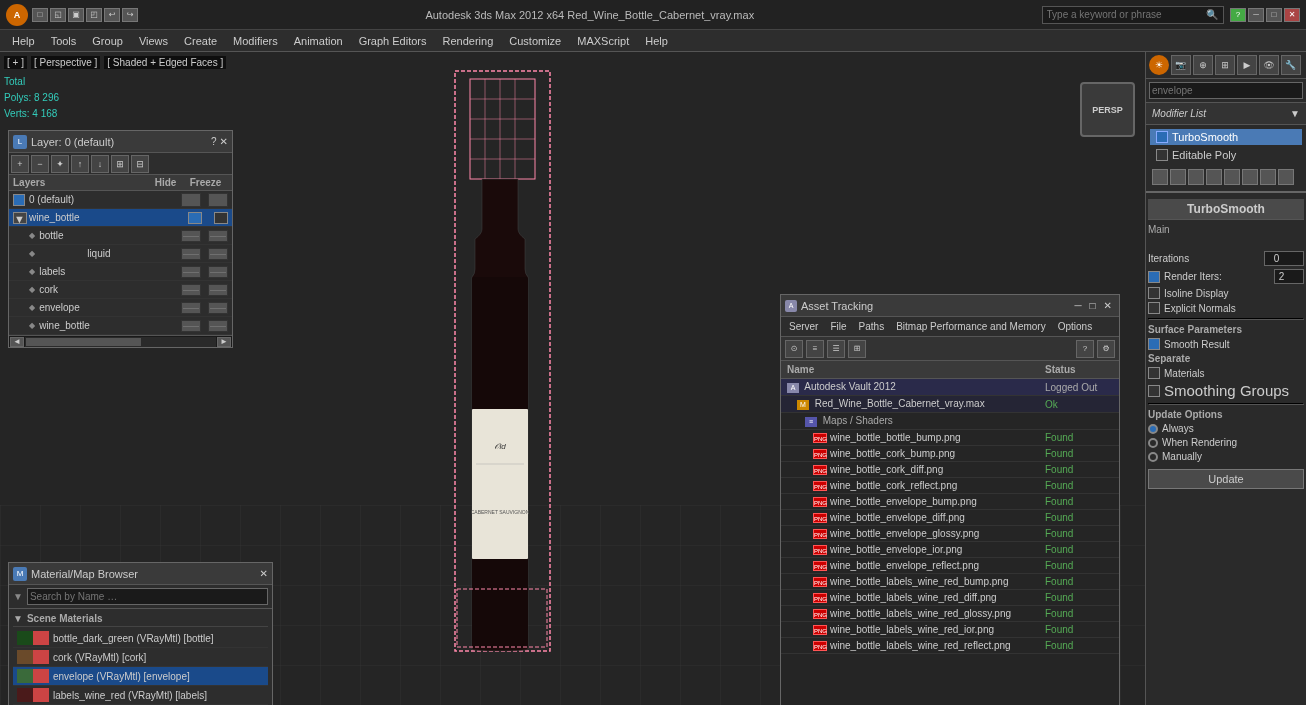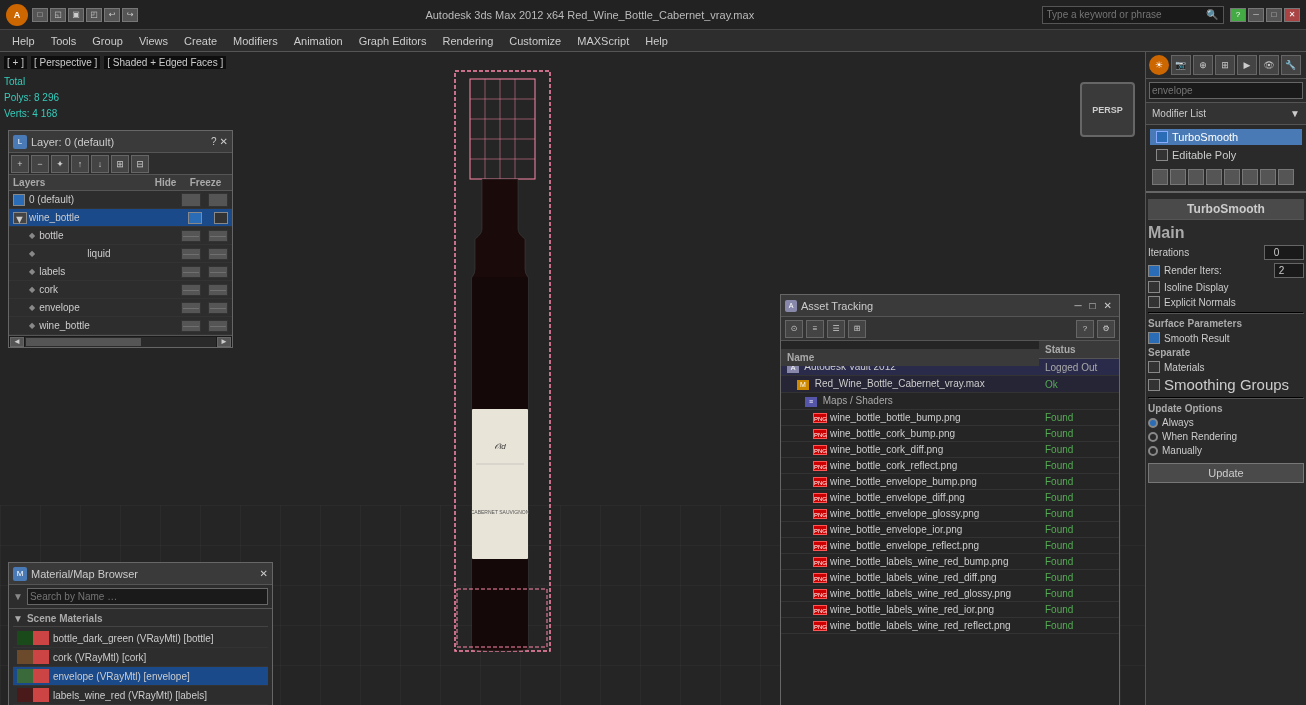--- a/index.html
+++ b/index.html
@@ -281,39 +281,46 @@
           <div style="width:12px;height:12px;background:#88a;border-radius:2px;display:flex;align-items:center;justify-content:center;font-size:7px;color:white;">A</div>
           <span style="font-size:11px;color:#ccc;">Asset Tracking</span>
         </div>
         <div style="display:flex;gap:2px;">
           <span style="cursor:pointer;color:#ccc;font-size:10px;padding:0 3px;">─</span>
           <span style="cursor:pointer;color:#ccc;font-size:10px;padding:0 3px;">□</span>
           <span style="cursor:pointer;color:#ccc;font-size:10px;padding:0 3px;">✕</span>
         </div>
       </div>
 
+      <div class="asset-menu">
+        <span class="asset-menu-item">Server</span>
+        <span class="asset-menu-item">File</span>
+        <span class="asset-menu-item">Paths</span>
+        <span class="asset-menu-item">Bitmap Performance and Memory</span>
+        <span class="asset-menu-item">Options</span>
+      </div>
 
       <div class="asset-toolbar">
         <div style="display:flex;gap:3px;">
           <div class="asset-tb-btn">⊙</div>
           <div class="asset-tb-btn">≡</div>
           <div class="asset-tb-btn">☰</div>
           <div class="asset-tb-btn">⊞</div>
         </div>
         <div style="display:flex;gap:3px;">
           <div class="asset-tb-btn">?</div>
           <div class="asset-tb-btn">⚙</div>
         </div>
       </div>
 
       <div style="height:390px;overflow-y:auto;background:#252525;">
         <table style="width:100%;border-collapse:collapse;">
           <thead>
             <tr>
-              <th style="background:#3a3a3a;padding:3px 6px;font-size:10px;color:#aaa;text-align:left;border-bottom:1px solid #555;position:sticky;top:8px;">Name</th>
+              <th style="background:#3a3a3a;padding:3px 6px;font-size:10px;color:#aaa;text-align:left;border-bottom:1px solid #555;position:sticky;top:0;">Name</th>
               <th style="background:#3a3a3a;padding:3px 6px;font-size:10px;color:#aaa;text-align:left;border-bottom:1px solid #555;position:sticky;top:0;width:80px;">Status</th>
             </tr>
           </thead>
           <tbody>
 
             <tr>
               <td style="padding:2px 6px;font-size:10px;color:#ccc;border-bottom:1px solid #333;background:#2a2a4a;">
                 <span class="vault-icon">A</span>
                 <span>Autodesk Vault 2012</span>
               </td>
@@ -409,21 +416,21 @@
       <div style="width:20px;height:20px;background:#444;border:1px solid #666;display:flex;align-items:center;justify-content:center;font-size:9px;color:#ccc;">⊞</div>
       <div style="width:20px;height:20px;background:#444;border:1px solid #666;display:flex;align-items:center;justify-content:center;font-size:9px;color:#ccc;">▶</div>
       <div style="width:20px;height:20px;background:#444;border:1px solid #666;display:flex;align-items:center;justify-content:center;font-size:9px;color:#ccc;">👁</div>
       <div style="width:20px;height:20px;background:#444;border:1px solid #666;display:flex;align-items:center;justify-content:center;font-size:9px;color:#ccc;">🔧</div>
     </div>
 
     <div style="padding:3px;border-bottom:1px solid #555;">
       <input style="width: 100%; background: rgb(26, 26, 26); border: 1px solid rgb(102, 102, 102); color: rgb(204, 204, 204); font-size: 10px; padding: 2px; outline: none; box-sizing: border-box;" placeholder="envelope">
     </div>
 
-    <div style="background:#333;height:22px;display:flex;align-items:center;padding:0 6px;border-bottom:1px solid #555;justify-content:space-between;">
+    <div style="background:#333;height:22px;display:flex;align-items:center;padding:0 6px;border-bottom:1px solid #555;justify-content:space-between;font-style:italic;">
       <span style="font-size:10px;color:#ccc;">Modifier List</span>
       <span style="font-size:10px;color:#ccc;">▼</span>
     </div>
 
     <div style="padding:2px;">
       <div style="background:#4a7ab5;color:white;padding:2px 6px;font-size:11px;margin:2px;display:flex;align-items:center;gap:4px;cursor:pointer;">
         <div style="width:12px;height:12px;background:#2a6cb5;border:1px solid #8af;"></div>
         <span>TurboSmooth</span>
       </div>
       <div style="color:#ccc;padding:2px 6px;font-size:11px;margin:2px;display:flex;align-items:center;gap:4px;cursor:pointer;">
@@ -442,21 +449,21 @@
       <div style="width:16px;height:16px;background:#555;border:1px solid #777;"></div>
       <div style="width:16px;height:16px;background:#555;border:1px solid #777;"></div>
     </div>
 
     <div style="border-top:2px solid #666;margin:4px 0;"></div>
 
     <div style="padding:2px;">
       <div style="background:#4a4a4a;color:#ccc;padding:3px 6px;font-size:12px;font-weight:bold;text-align:center;border-bottom:1px solid #555;margin-bottom:4px;">TurboSmooth</div>
 
       <div style="margin-bottom:4px;">
-        <div style="color:#aaa;font-size:16px;font-weight:bold;margin-bottom:3px;">Main</div>
+        <div style="color:#aaa;font-size:10px;font-weight:normal;margin-bottom:16px;">Main</div>
         <div style="display:flex;align-items:center;justify-content:space-between;margin:3px 0;">
           <span style="color:#ccc;font-size:10px;">Iterations</span>
           <input type="number" style="background: rgb(26, 26, 26); border: 1px solid rgb(102, 102, 102); color: rgb(204, 204, 204); width: 40px; font-size: 10px; text-align: center; padding: 1px;" value="0">
         </div>
         <div style="display:flex;align-items:center;margin:3px 0;">
           <div style="width:12px;height:12px;background:#2a6cb5;border:1px solid #888;margin-right:4px;"></div>
           <span style="color:#ccc;font-size:10px;flex:1;">Render Iters:</span>
           <input type="number" style="background: rgb(26, 26, 26); border: 1px solid rgb(102, 102, 102); color: rgb(204, 204, 204); width: 30px; font-size: 10px; text-align: center; padding: 1px;" value="2">
         </div>
         <div style="display:flex;align-items:center;margin:3px 0;">

